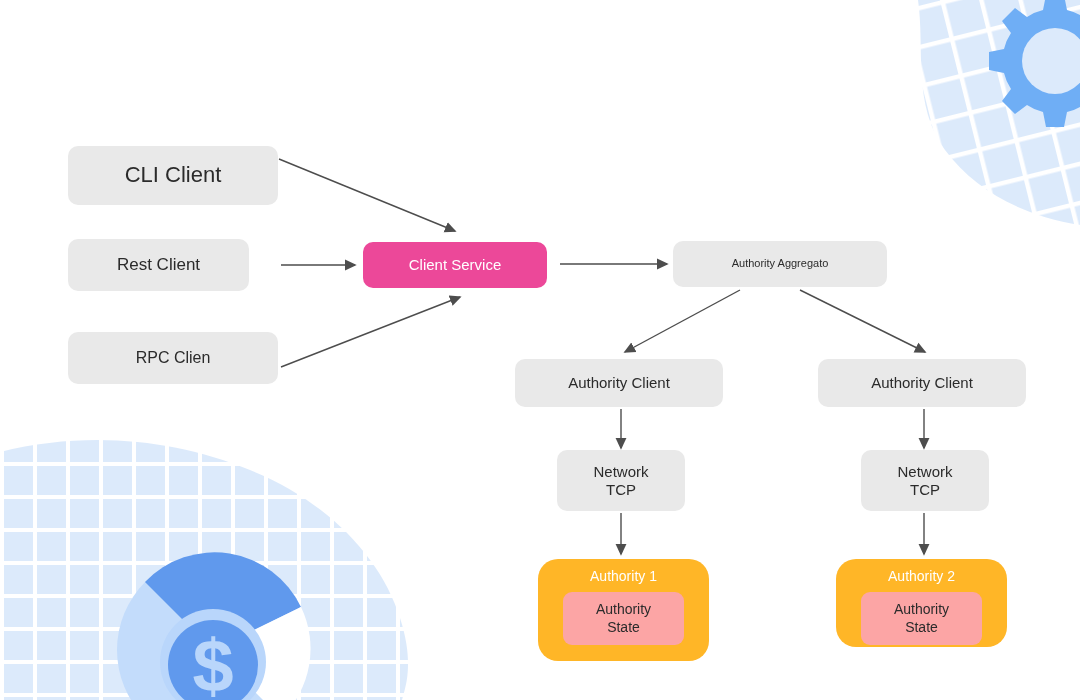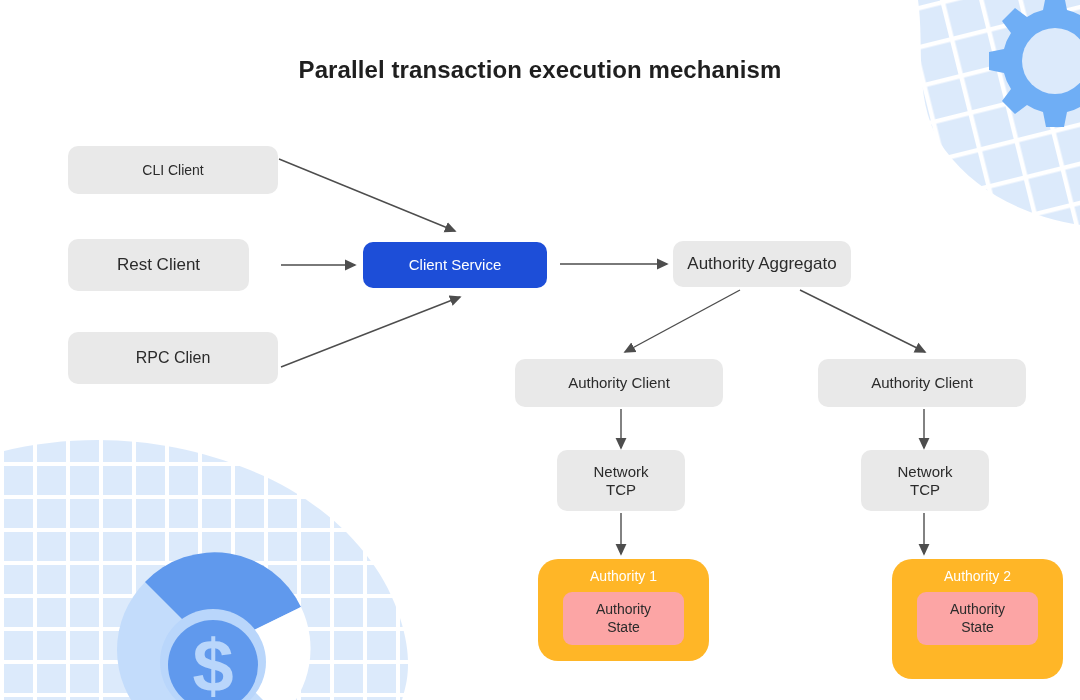--- a/index.html
+++ b/index.html
@@ -45,21 +45,21 @@
     justify-content: center;
     text-align: center;
     border-radius: 10px;
     line-height: 1.2;
   }
   .node-gray {
     background: #e9e9e9;
     color: #2b2b2b;
   }
   .node-blue {
-    background: #1d4ed8;
+    background: #ec4899;
     color: #ffffff;
     border-radius: 10px;
   }
   .node-orange {
     background: #ffb627;
     color: #ffffff;
     border-radius: 20px;
     display: block;
     padding: 0;
   }
@@ -153,21 +153,20 @@
       <path d="M 213,650 L 145,582 A 96,96 0 0 1 301,607 Z" fill="#6099ed"></path>
       <path d="M 213,650 L 301,607 A 96,96 0 0 1 281,718 L 213,650 Z" fill="#ffffff"></path>
     </g>
     <g>
       <circle cx="213" cy="662" r="53" fill="#b9d6fb"></circle>
       <circle cx="213" cy="665" r="45" fill="#6099ed"></circle>
       <text x="213" y="691" font-family="'Liberation Sans', sans-serif" font-size="74" font-weight="bold" fill="#b9d6fb" text-anchor="middle">$</text>
     </g>
   </svg>
 
-  <div id="diagram-title">Parallel transaction execution mechanism</div>
 
   <svg class="edges" viewBox="0 0 1080 700" xmlns="http://www.w3.org/2000/svg">
     <defs>
       <marker id="ah" markerWidth="9" markerHeight="9" refX="7.2" refY="4.5" orient="auto" markerUnits="strokeWidth">
         <path d="M 0,0.6 L 8.4,4.5 L 0,8.4 Z" fill="#4d4d4d"></path>
       </marker>
     </defs>
     <g stroke="#4d4d4d" stroke-width="1.4" fill="none" marker-end="url(#ah)">
       <line x1="279" y1="159" x2="455" y2="231"></line>
       <line x1="281" y1="265" x2="355" y2="265"></line>
@@ -175,37 +174,37 @@
       <line x1="560" y1="264" x2="667" y2="264"></line>
       <line x1="740" y1="290" x2="625" y2="352"></line>
       <line x1="800" y1="290" x2="925" y2="352"></line>
       <line x1="621" y1="409" x2="621" y2="448"></line>
       <line x1="924" y1="409" x2="924" y2="448"></line>
       <line x1="621" y1="513" x2="621" y2="554"></line>
       <line x1="924" y1="513" x2="924" y2="554"></line>
     </g>
   </svg>
 
-  <div class="node node-gray" style="left:68px; top:146px; width:210px; height:48px; font-size:14px;">
+  <div class="node node-gray" style="left:68px; top:146px; width:210px; height:59px; font-size:22px;">
     <span>CLI Client</span>
   </div>
 
   <div class="node node-gray" style="left:68px; top:239px; width:181px; height:52px; font-size:17px;">
     <span>Rest Client</span>
   </div>
 
   <div class="node node-gray" style="left:68px; top:332px; width:210px; height:52px; font-size:16px;">
     <span>RPC Clien</span>
   </div>
 
   <div class="node node-blue" style="left:363px; top:242px; width:184px; height:46px; font-size:15px;">
     <span>Client Service</span>
   </div>
 
-  <div class="node node-gray" style="left:673px; top:241px; width:178px; height:46px; font-size:17px;">
+  <div class="node node-gray" style="left:673px; top:241px; width:214px; height:46px; font-size:11px;">
     <span>Authority Aggregato</span>
   </div>
 
   <div class="node node-gray" style="left:515px; top:359px; width:208px; height:48px; font-size:15px;">
     <span>Authority Client</span>
   </div>
 
   <div class="node node-gray" style="left:818px; top:359px; width:208px; height:48px; font-size:15px;">
     <span>Authority Client</span>
   </div>
@@ -219,19 +218,19 @@
     <span class="two-line">Network
 TCP</span>
   </div>
 
   <div class="node node-orange" style="left:538px; top:559px; width:171px; height:102px;">
     <div class="authority-heading" style="top:9px;">Authority 1</div>
     <div class="node-white-inner two-line" style="left:25px; top:33px; width:121px; height:53px; font-size:14px;">Authority
 State</div>
   </div>
 
-  <div class="node node-orange" style="left:892px; top:559px; width:171px; height:120px;padding-left:34px;">
+  <div class="node node-orange" style="left:836px; top:559px; width:171px; height:88px;padding-left:34px;">
     <div class="authority-heading" style="top:9px;">Authority 2</div>
     <div class="node-white-inner two-line" style="left:25px; top:33px; width:121px; height:53px; font-size:14px;">Authority
 State</div>
   </div>
 
 </div>
 
 </body></html>

